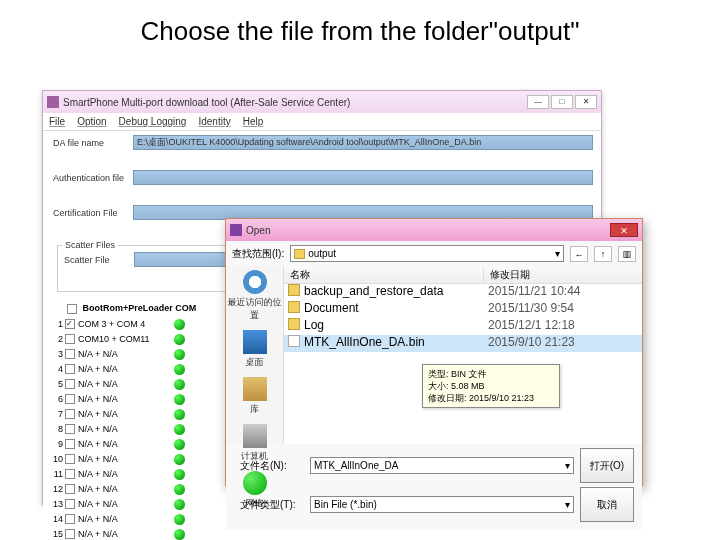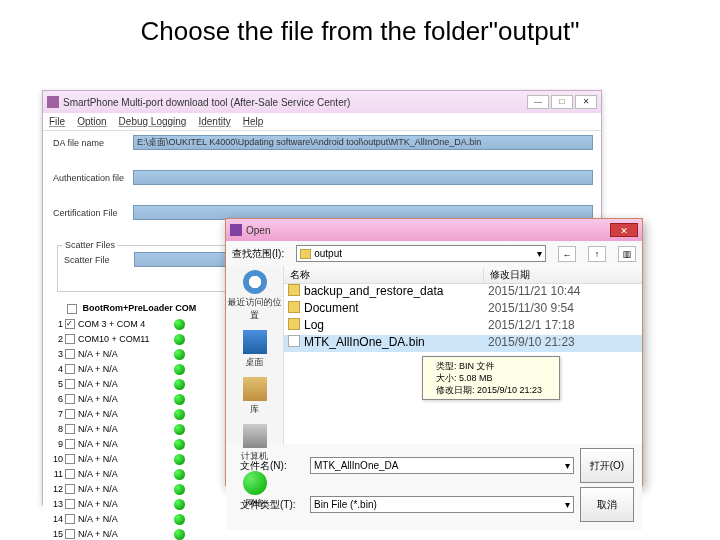--- a/index.html
+++ b/index.html
@@ -42,21 +42,21 @@
 .big-btns { position: absolute; right: 16px; bottom: 12px; display: flex; flex-direction: column; gap: 6px; }
 .big-btn { width: 60px; height: 24px; border: 2px solid #333; background: #fff; font-size: 12px; text-align: right; padding-right: 4px; line-height: 20px; }
 
 
 .open-dialog { position: absolute; left: 225px; top: 218px; width: 418px; height: 268px; background: #fff; border: 1px solid #c86; box-shadow: 2px 4px 10px rgba(0,0,0,0.35); z-index: 10; }
 .open-titlebar { height: 22px; background: linear-gradient(#f8c8e8, #f0a0d0); display: flex; align-items: center; padding: 0 4px; }
 .open-title-icon { width: 12px; height: 12px; background: #8040a0; margin-right: 4px; }
 .open-title-text { font-size: 10px; color: #333; flex: 1; }
 .open-close { width: 28px; height: 14px; background: #d04040; color: #fff; font-size: 9px; text-align: center; line-height: 14px; border: 1px solid #a02020; }
 
-.open-top { display: flex; align-items: center; padding: 4px 6px; font-size: 10px; gap: 12px; background: #f8f8f8; justify-content: flex-end; }
+.open-top { display: flex; align-items: center; padding: 4px 6px; font-size: 10px; gap: 6px; background: #f8f8f8; justify-content: flex-end; }
 .open-select { flex: 1; height: 17px; border: 1px solid #888; background: #fff; display: flex; align-items: center; padding: 0 3px; font-size: 10px; justify-content: space-between; }
 .open-nav-btn { width: 18px; height: 16px; border: 1px solid #bbb; background: #fff; font-size: 9px; }
 
 .open-body { display: flex; height: 178px; }
 .open-places { width: 58px; border-right: 1px solid #ddd; padding: 4px 0; text-align: center; background: #f5f5f5; }
 .place { margin-bottom: 8px; font-size: 9px; color: #333; }
 .place-icon { width: 24px; height: 24px; margin: 0 auto 2px; }
 .pi-recent { background: radial-gradient(circle, #fff 35%, #4a90d0 38%); border-radius: 50%; }
 .pi-desktop { background: linear-gradient(#4a90e0, #2060a0); }
 .pi-lib { background: linear-gradient(#e0c070, #c09040); }
@@ -67,21 +67,21 @@
 .list-header { display: flex; font-size: 10px; border-bottom: 1px solid #ddd; background: linear-gradient(#fafafa,#eee); height: 18px; align-items: center; }
 .lh-name { width: 200px; padding-left: 6px; border-right: 1px solid #ddd; }
 .lh-date { flex: 1; padding-left: 6px; }
 .list-row { display: flex; align-items: flex-start; height: 17px; font-size: 12px; padding: 0 4px; }
 .lr-icon { width: 12px; height: 12px; background: #f0d060; border: 1px solid #c0a040; margin-right: 4px; }
 .lr-icon.file { background: #fff; border: 1px solid #aaa; }
 .lr-name { width: 184px; }
 .lr-date { flex: 1; color: #555; }
 .list-row.selected { background: #cde5f8; }
 
-.tooltip { position: absolute; left: 138px; top: 90px; width: 138px; background: #ffffe8; border: 1px solid #888; padding: 3px 13px; font-size: 9px; line-height: 12px; box-shadow: 1px 1px 3px rgba(0,0,0,0.2); }
+.tooltip { position: absolute; left: 138px; top: 98px; width: 138px; background: #ffffe8; border: 1px solid #888; padding: 3px 5px; font-size: 9px; line-height: 12px; box-shadow: 1px 1px 3px rgba(0,0,0,0.2); }
 
 .open-bottom { padding: 4px 8px; font-size: 10px; background: #f8f8f8; }
 .ob-row { display: flex; align-items: center; margin-bottom: 4px; gap: 6px; }
 .ob-label { width: 64px; margin-left: 6px; }
 .ob-input { flex: 1; height: 17px; border: 1px solid #888; background: #fff; padding: 0 3px; display: flex; align-items: center; justify-content: space-between; }
 .ob-btn { width: 54px; height: 35px; border: 1px solid #888; background: linear-gradient(#fff, #e8e8e8); font-size: 10px; }
 </style>
 </head>
 <body>
 
@@ -297,21 +297,21 @@
             <div class="lr-date">2015/11/21 10:44</div>
           </div>
           <div class="list-row">
             <div class="lr-icon "></div>
             <div class="lr-name">Document</div>
             <div class="lr-date">2015/11/30 9:54</div>
           </div>
           <div class="list-row">
             <div class="lr-icon "></div>
             <div class="lr-name">Log</div>
-            <div class="lr-date">2015/12/1 17:18</div>
+            <div class="lr-date">2015/12/1 12:18</div>
           </div>
           <div class="list-row selected">
             <div class="lr-icon file"></div>
             <div class="lr-name">MTK_AllInOne_DA.bin</div>
             <div class="lr-date">2015/9/10 21:23</div>
           </div>
         </div>
       <div class="tooltip">
         <div>类型: BIN 文件</div>
         <div>大小: 5.08 MB</div>

